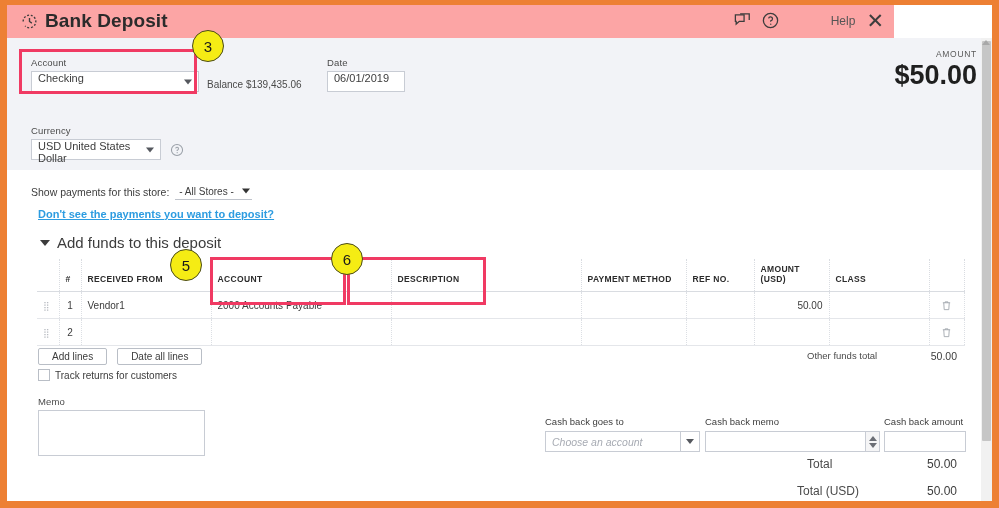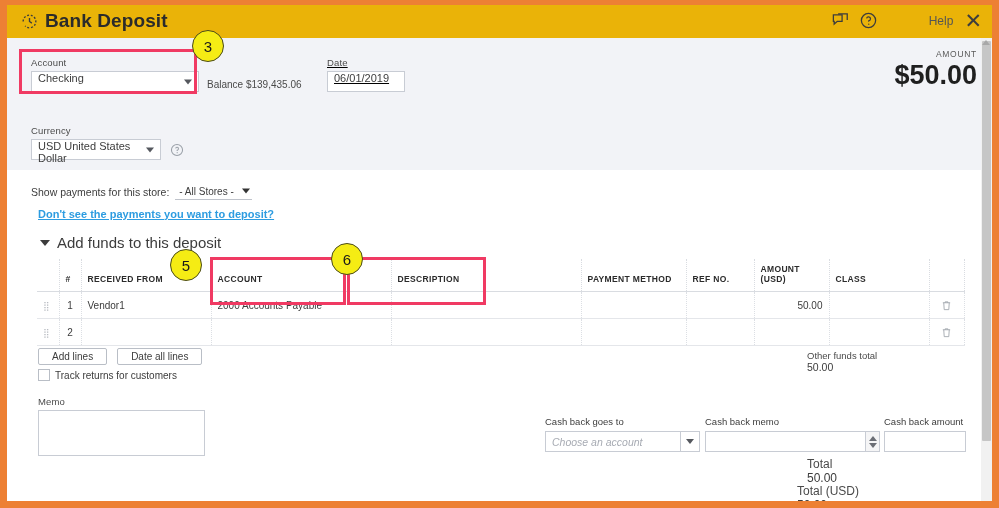--- a/index.html
+++ b/index.html
@@ -28,22 +28,22 @@
   .page {
     position: absolute;
     left: 7px; top: 5px;
     width: 985px; height: 496px;
     background: #ffffff;
     overflow: hidden;
   }
 
   
   .titlebar {
-    position: absolute; left: 0; top: 0; width: 985px; height: 33px;
-    background: #eab308;
+    position: absolute; left: 0; top: 0; width: 887px; height: 33px;
+    background: #fca5a5;
   }
   .title-icon { position: absolute; left: 13px; top: 7px; width: 19px; height: 19px; }
   .title-text {
     position: absolute; left: 38px; top: 5px;
     font-size: 19px; font-weight: bold; color: #2b2b2b; letter-spacing: .1px;
   }
   .hdr-right { position: absolute; right: 8px; top: 6px; display: flex; align-items: center; gap: 9px; }
   .ic { width: 19px; height: 19px; display: block; }
   .help-label { font-size: 12px; color: #555; margin-left: 42px; }
   .close-x { font-size: 21px; color: #3d3d3d; line-height: 19px; font-weight: 300; padding: 0 2px; }
@@ -65,21 +65,21 @@
     position: absolute; right: 6px; top: 50%; transform: translateY(-50%);
     width: 0; height: 0; border-left: 4px solid transparent;
     border-right: 4px solid transparent; border-top: 5px solid #55585e;
   }
   .acct-wrap { position: absolute; left: 24px; top: 52px; width: 168px; }
   .acct-label { margin-bottom: 3px; }
   .balance {
     position: absolute; left: 200px; top: 74px;
     font-size: 10px; color: #4a4a4a;
   }
-  .date-wrap { position: absolute; left: 320px; top: 52px; width: 78px; text-decoration: underline; }
+  .date-wrap { position: absolute; left: 320px; top: 52px; width: 78px; }
   .cur-wrap { position: absolute; left: 24px; top: 120px; width: 130px; }
   .q-icon { position: absolute; left: 163px; top: 138px; width: 14px; height: 14px; }
 
   .amount-box { position: absolute; right: 15px; top: 44px; text-align: right; }
   .amount-cap { font-size: 8.5px; color: #5a5a5a; letter-spacing: .7px; }
   .amount-val { font-size: 27px; font-weight: bold; color: #1f1f1f; line-height: 30px; margin-top: 1px; }
 
   
   .store-row {
     position: absolute; left: 24px; top: 178px;
@@ -174,21 +174,21 @@
     position: absolute; right: -1px; top: -1px; bottom: -1px; width: 15px;
     border: 1px solid #c8ccd4; background: #f5f5f6;
     display: flex; flex-direction: column; align-items: center; justify-content: center; gap: 2px;
   }
   .sp-up { width:0;height:0;border-left:4px solid transparent;border-right:4px solid transparent;border-bottom:5px solid #6b6e75; }
   .sp-dn { width:0;height:0;border-left:4px solid transparent;border-right:4px solid transparent;border-top:5px solid #6b6e75; }
 
   
   .tot {
     position: absolute; display: flex; justify-content: space-between;
-    font-size: 10.5px; color: #3c3c3c; flex-direction: column;
+    font-size: 10.5px; color: #3c3c3c;
   }
   .tot-other { left: 800px; top: 345px; width: 150px; }
   .tot-other .lab { font-size: 9.5px; }
   .tot-total { left: 800px; top: 452px; width: 150px; font-size: 12px; }
   .tot-usd   { left: 790px; top: 479px; width: 160px; font-size: 12px; }
   .tot .lab { color: #4a4a4a; }
   .tot .val { color: #3c3c3c; }
 
   
   .sb-track { position: absolute; right: 0; top: 33px; width: 11px; height: 463px; background: #f1f1f1; }

